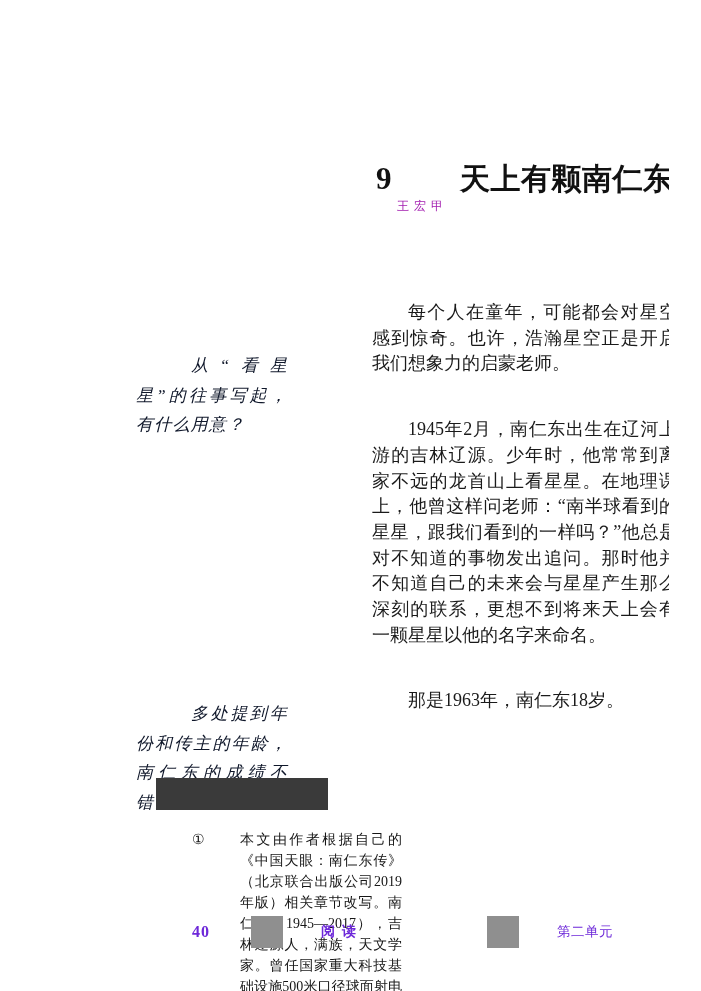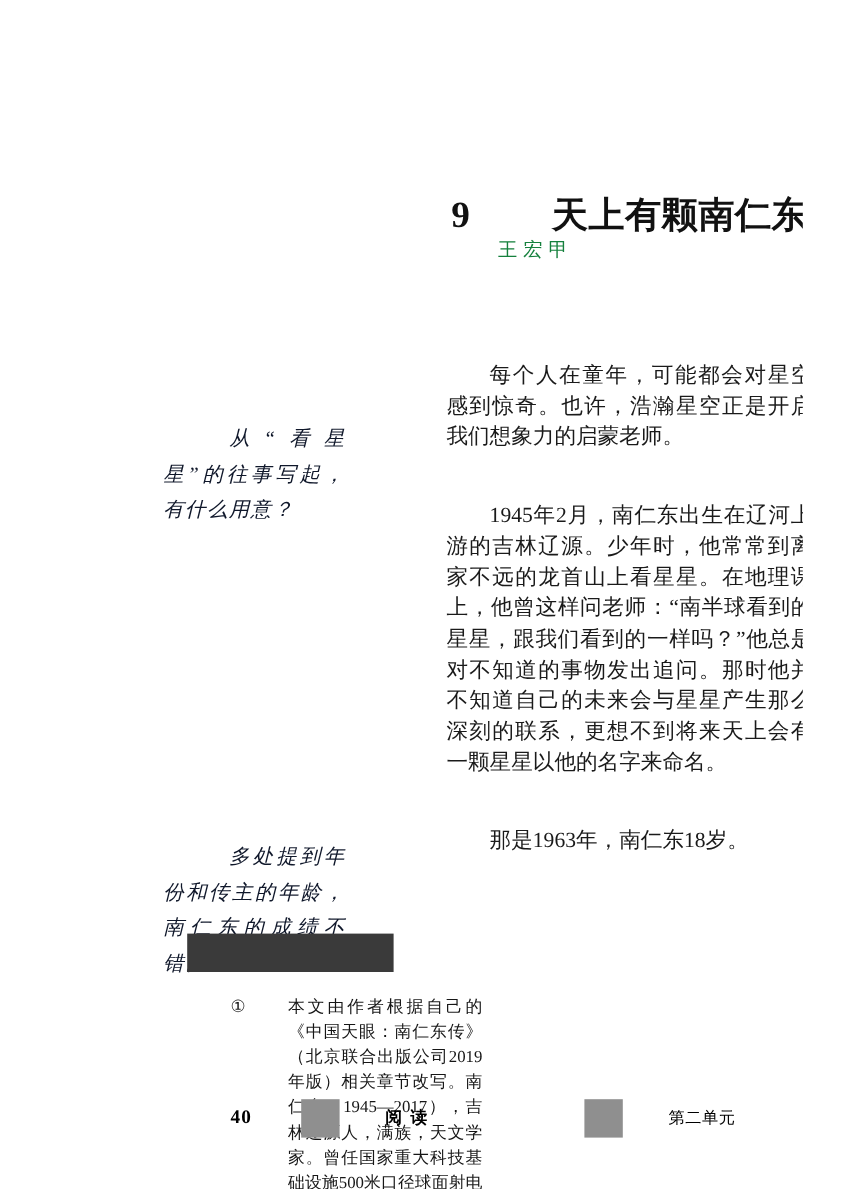--- a/index.html
+++ b/index.html
@@ -34,24 +34,24 @@
     font-size: 13px;
     font-weight: bold;
     vertical-align: 14px;
     letter-spacing: 0;
   }
 
   
   .author {
     position: absolute;
     top: 118px;
-    left: 335px;
-    font-size: 16px;
+    left: 317px;
+    font-size: 12px;
     letter-spacing: 5px;
-    color: #15803d;
+    color: #a21caf;
   }
 
   
   .body-text {
     position: absolute;
     top: 196px;
     left: 268px;
     width: 385px;
     font-size: 18px;
     line-height: 25.7px;
@@ -113,21 +113,21 @@
   }
 
   
   .footer {
     position: absolute;
     top: 852px;
     left: 88px;
     display: flex;
     align-items: center;
     height: 22px;
-    color: #000000;
+    color: #6d28d9;
   }
   .footer .page-num {
     font-size: 16px;
     font-weight: bold;
     letter-spacing: 1px;
   }
   .footer .v-divider {
     width: 1px;
     height: 17px;
     background: #8f8f8f;

